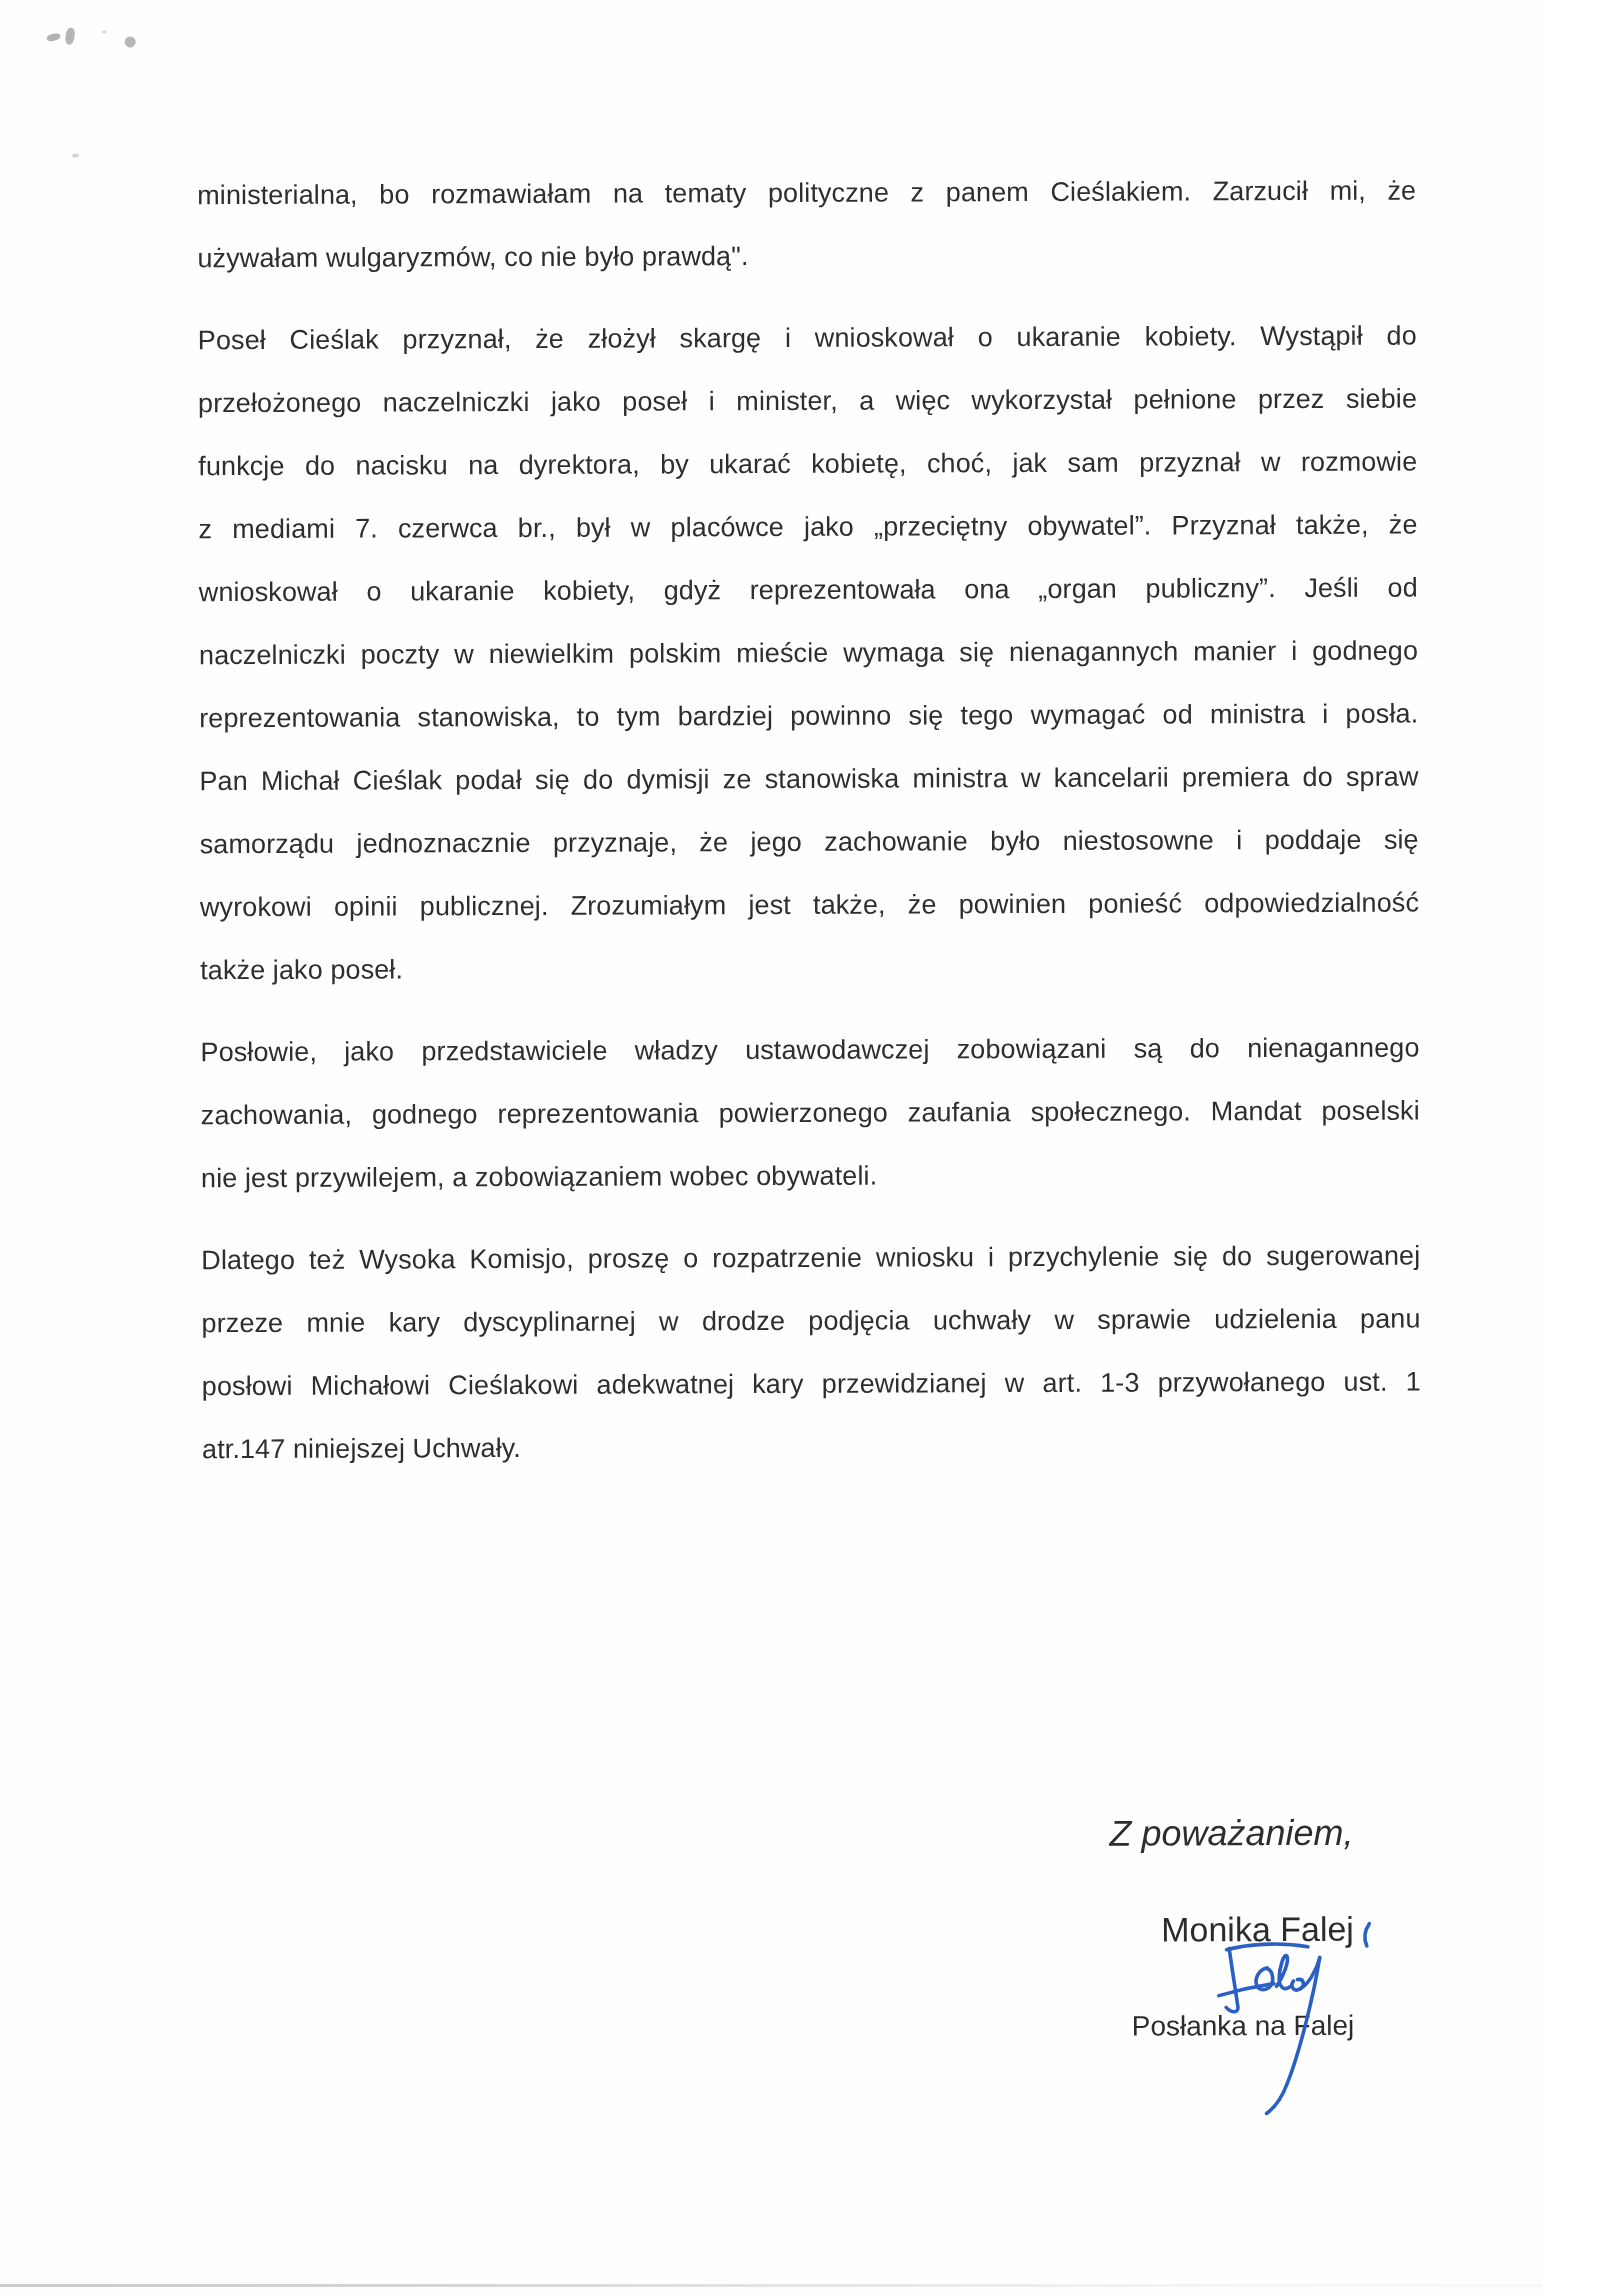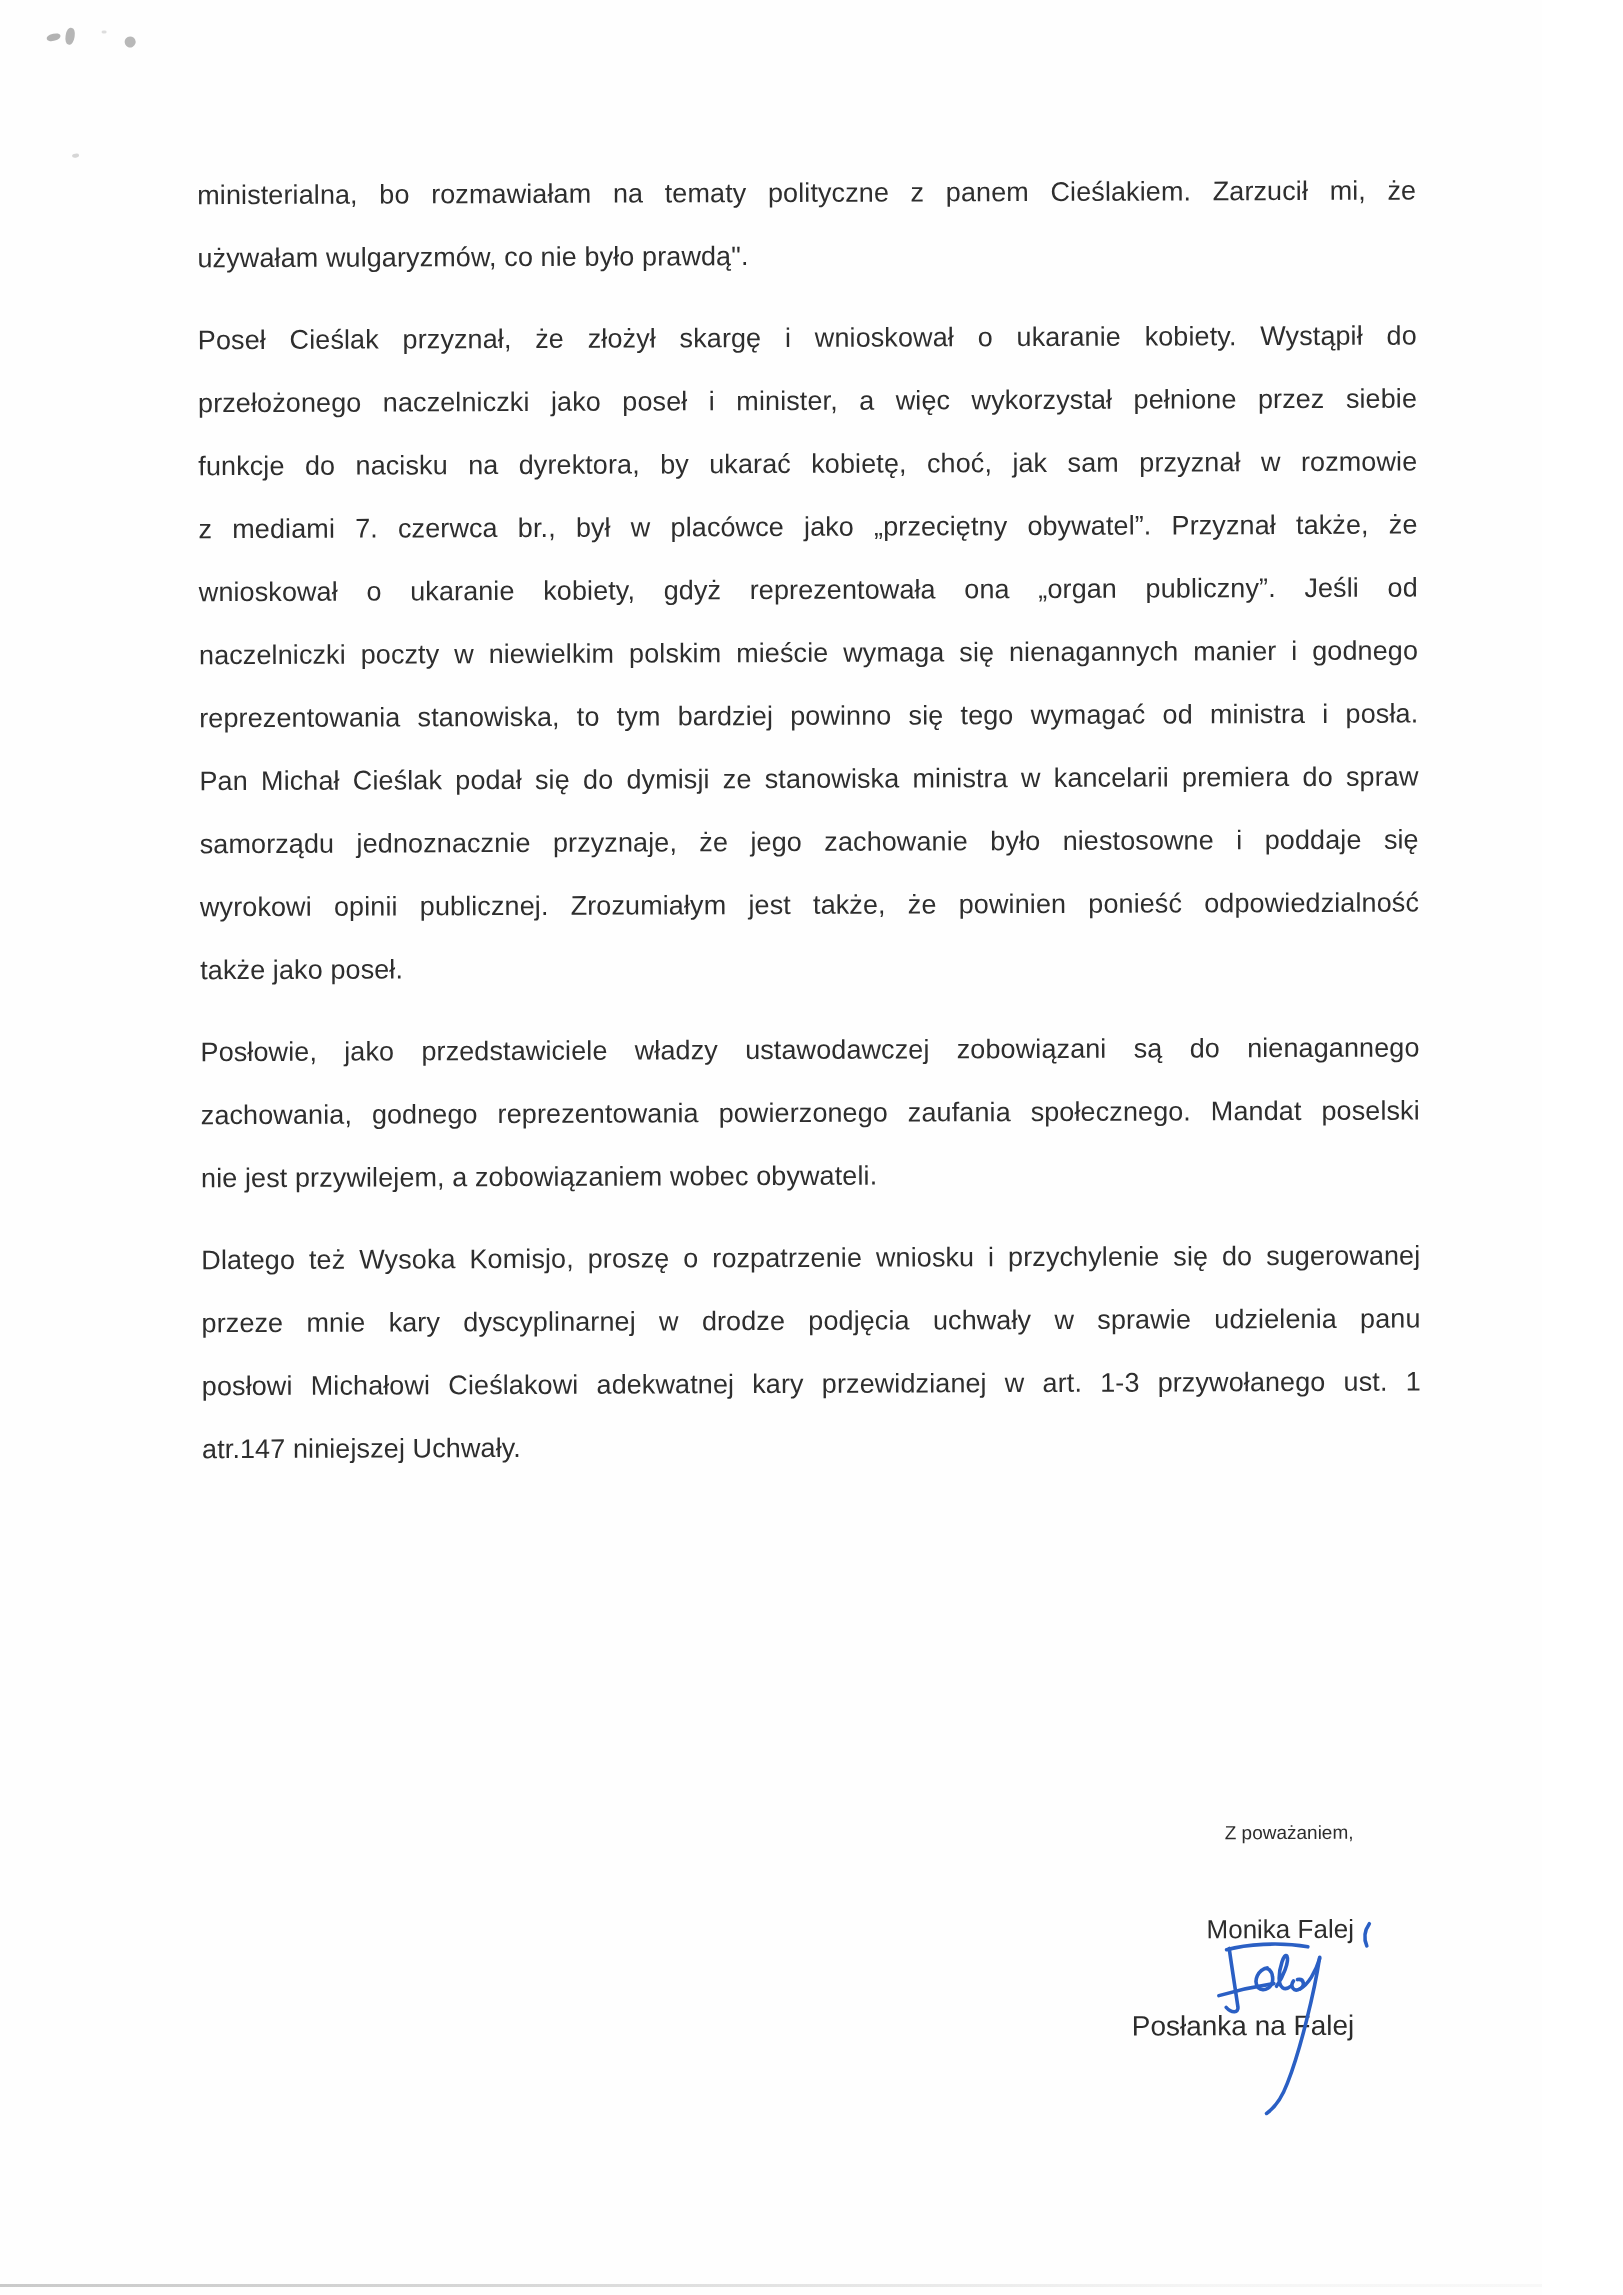--- a/index.html
+++ b/index.html
@@ -38,29 +38,30 @@
     text-align-last: justify;
     white-space: normal;
   }
   .line.last {
     text-align-last: left;
   }
   .closing {
     position: absolute;
     right: 192px;
     top: 1818px;
-    font-size: 19px;
+    font-size: 36px;
     line-height: 33px;
+    font-style: italic;
     color: #2d2d2d;
   }
   .signer-name {
     position: absolute;
     right: 192px;
     top: 1915px;
-    font-size: 26px;
+    font-size: 34px;
     line-height: 33px;
     color: #2c2c2c;
   }
   .signer-title {
     position: absolute;
     right: 192px;
     top: 2011px;
     font-size: 28px;
     line-height: 33px;
     color: #2c2c2c;

